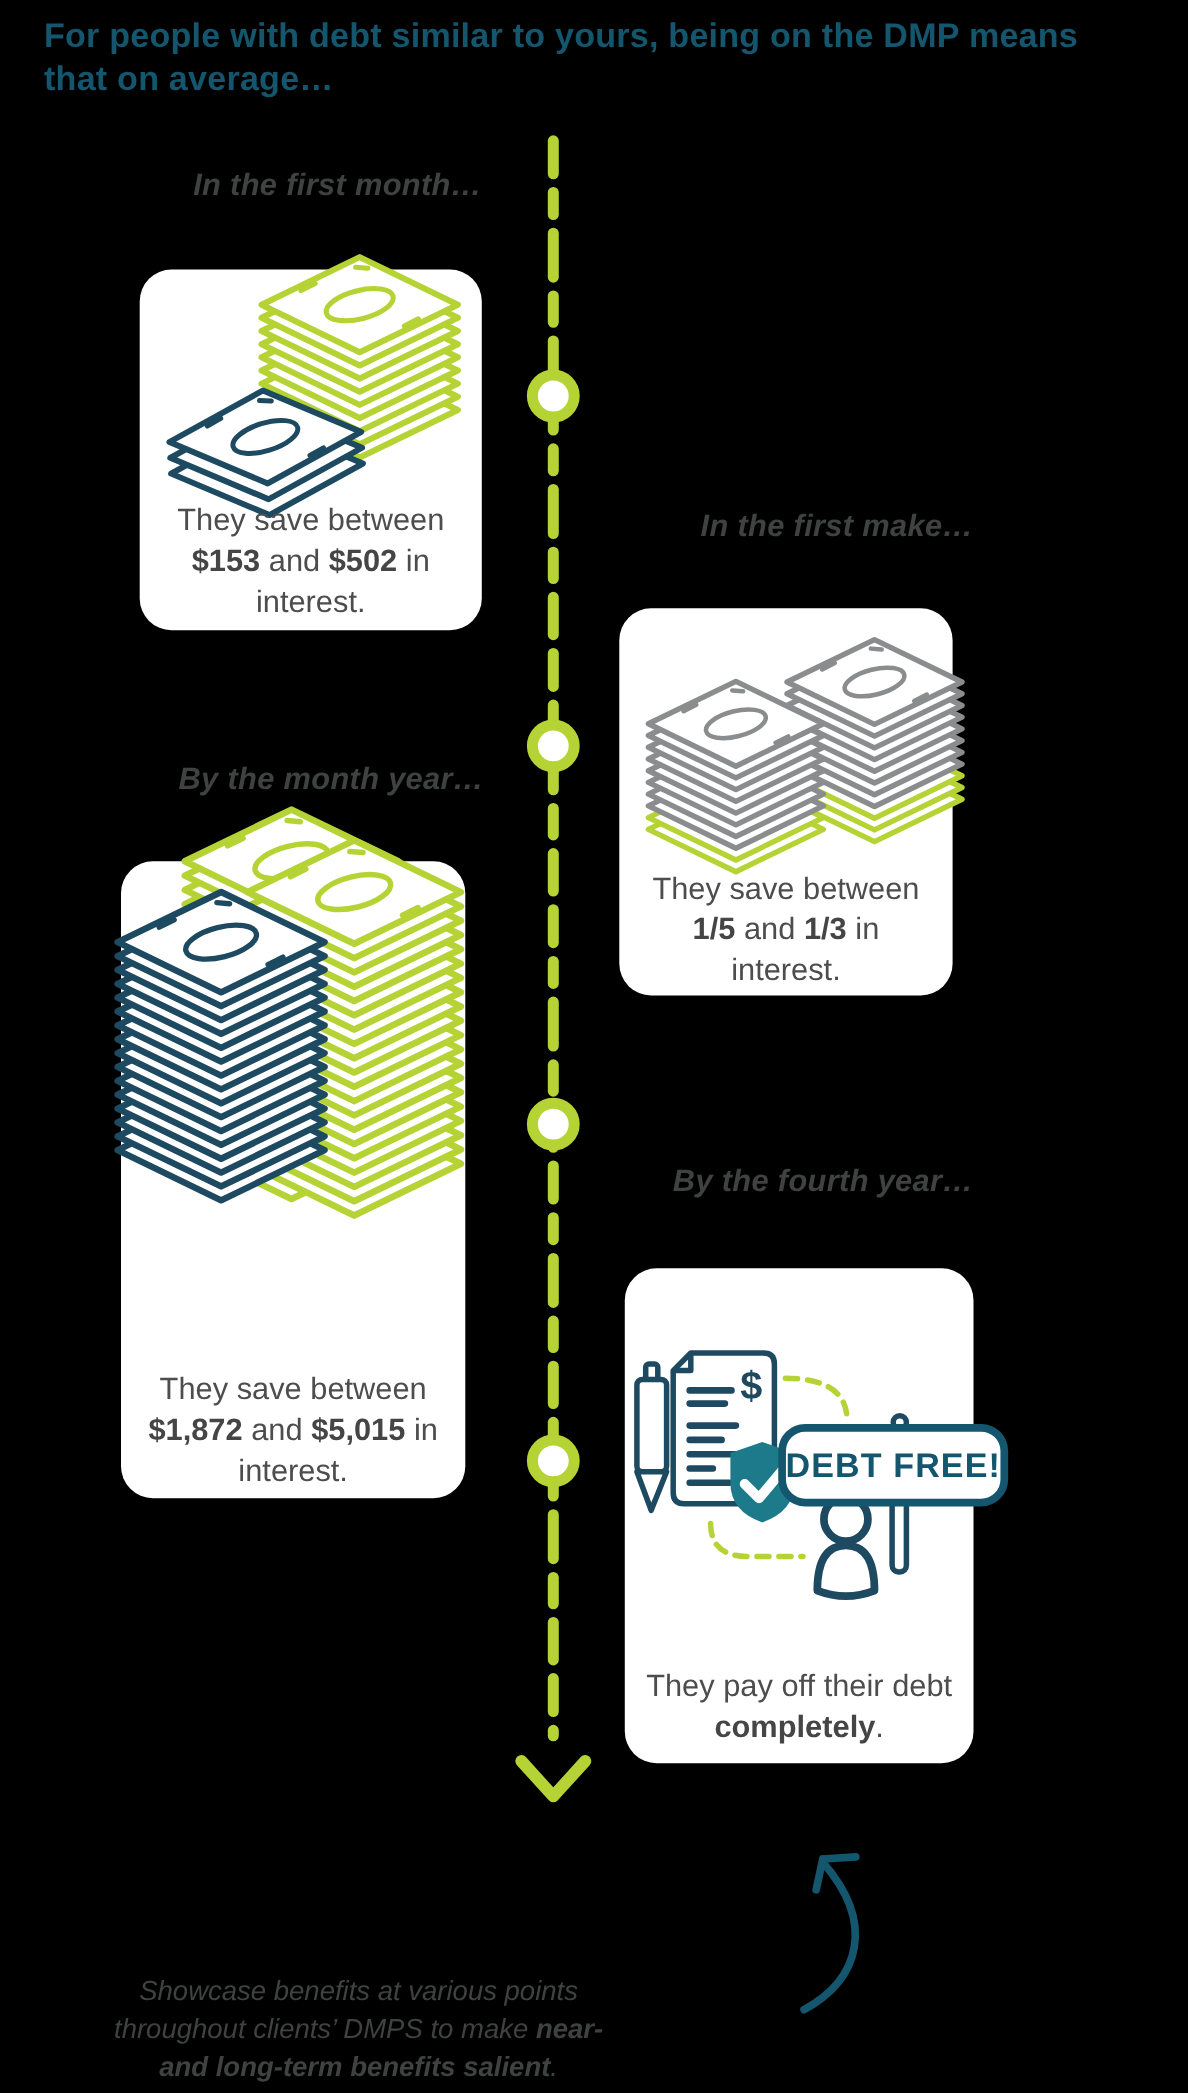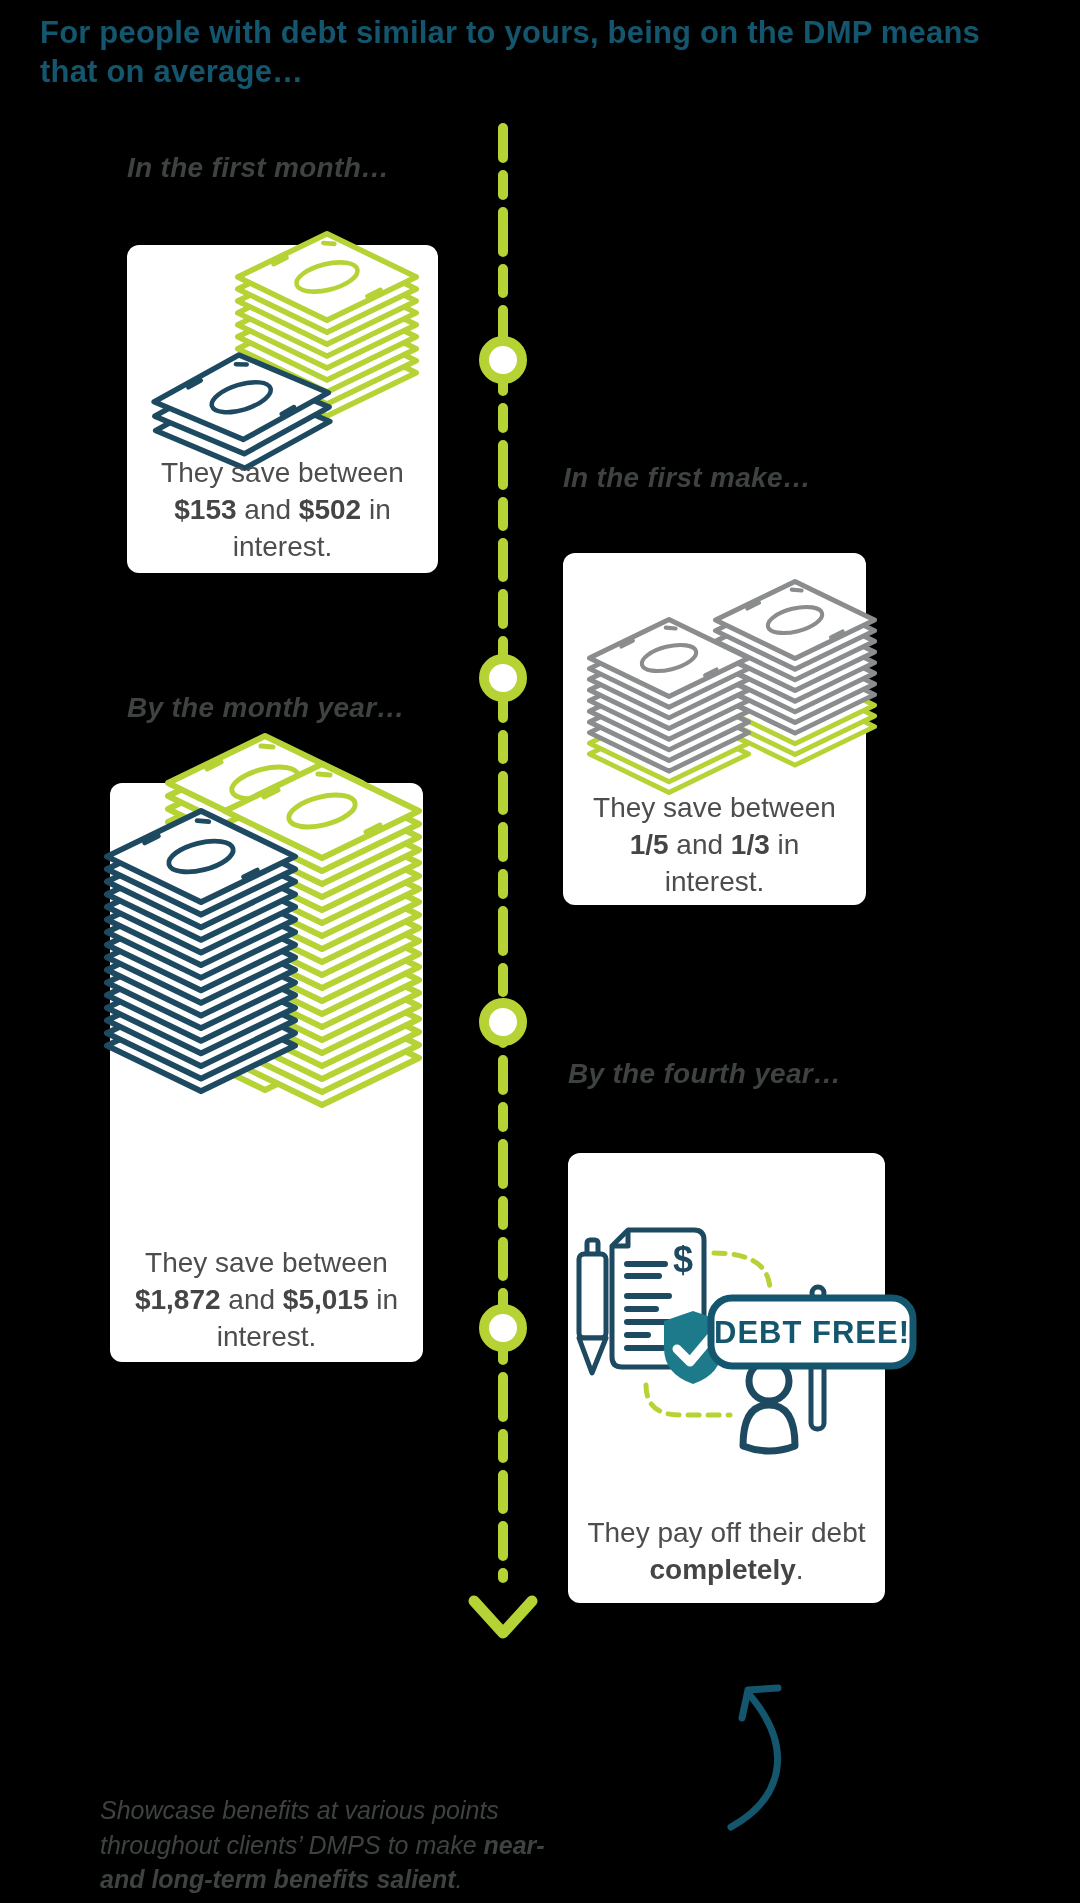--- a/index.html
+++ b/index.html
@@ -5,30 +5,30 @@
   html,body{margin:0;padding:0;background:#000;}
   body{width:1080px;height:1903px;position:relative;overflow:hidden;
        font-family:"Liberation Sans","DejaVu Sans",sans-serif;}
   .canvas{position:absolute;inset:0;}
 
   .title{position:absolute;top:14px;left:40px;width:1000px;text-align:left;
          font-size:31px;line-height:1.25;font-weight:bold;color:#14566d;letter-spacing:.2px;}
 
   .tl-svg{position:absolute;left:0;top:0;pointer-events:none;}
 
-  .step-label{position:absolute;text-align:left;font-style:italic;font-weight:bold;
+  .step-label{position:absolute;text-align:right;font-style:italic;font-weight:bold;
               font-size:28px;color:#3e4241;letter-spacing:.3px;}
 
-  .card{position:absolute;background:#fff;border-radius:12px;}
+  .card{position:absolute;background:#fff;border-radius:29px;}
   .card svg{position:absolute;overflow:visible;}
   .card-text{position:absolute;left:16px;right:16px;text-align:center;
              font-size:28px;line-height:1.32;color:#4d4d4d;font-weight:500;}
   .card-text b{font-weight:800;color:#454545;}
 
-  .footnote{position:absolute;left:100px;top:1793px;width:452px;text-align:left;
+  .footnote{position:absolute;left:100px;top:1793px;width:452px;text-align:center;
             font-style:italic;font-size:25px;line-height:1.38;color:#3e4241;font-weight:500;}
   .footnote b{font-weight:800;}
 </style>
 </head>
 <body>
 
 <div class="canvas">
 
   <div class="title">For people with debt similar to yours, being on the DMP means that on average…</div>
 

